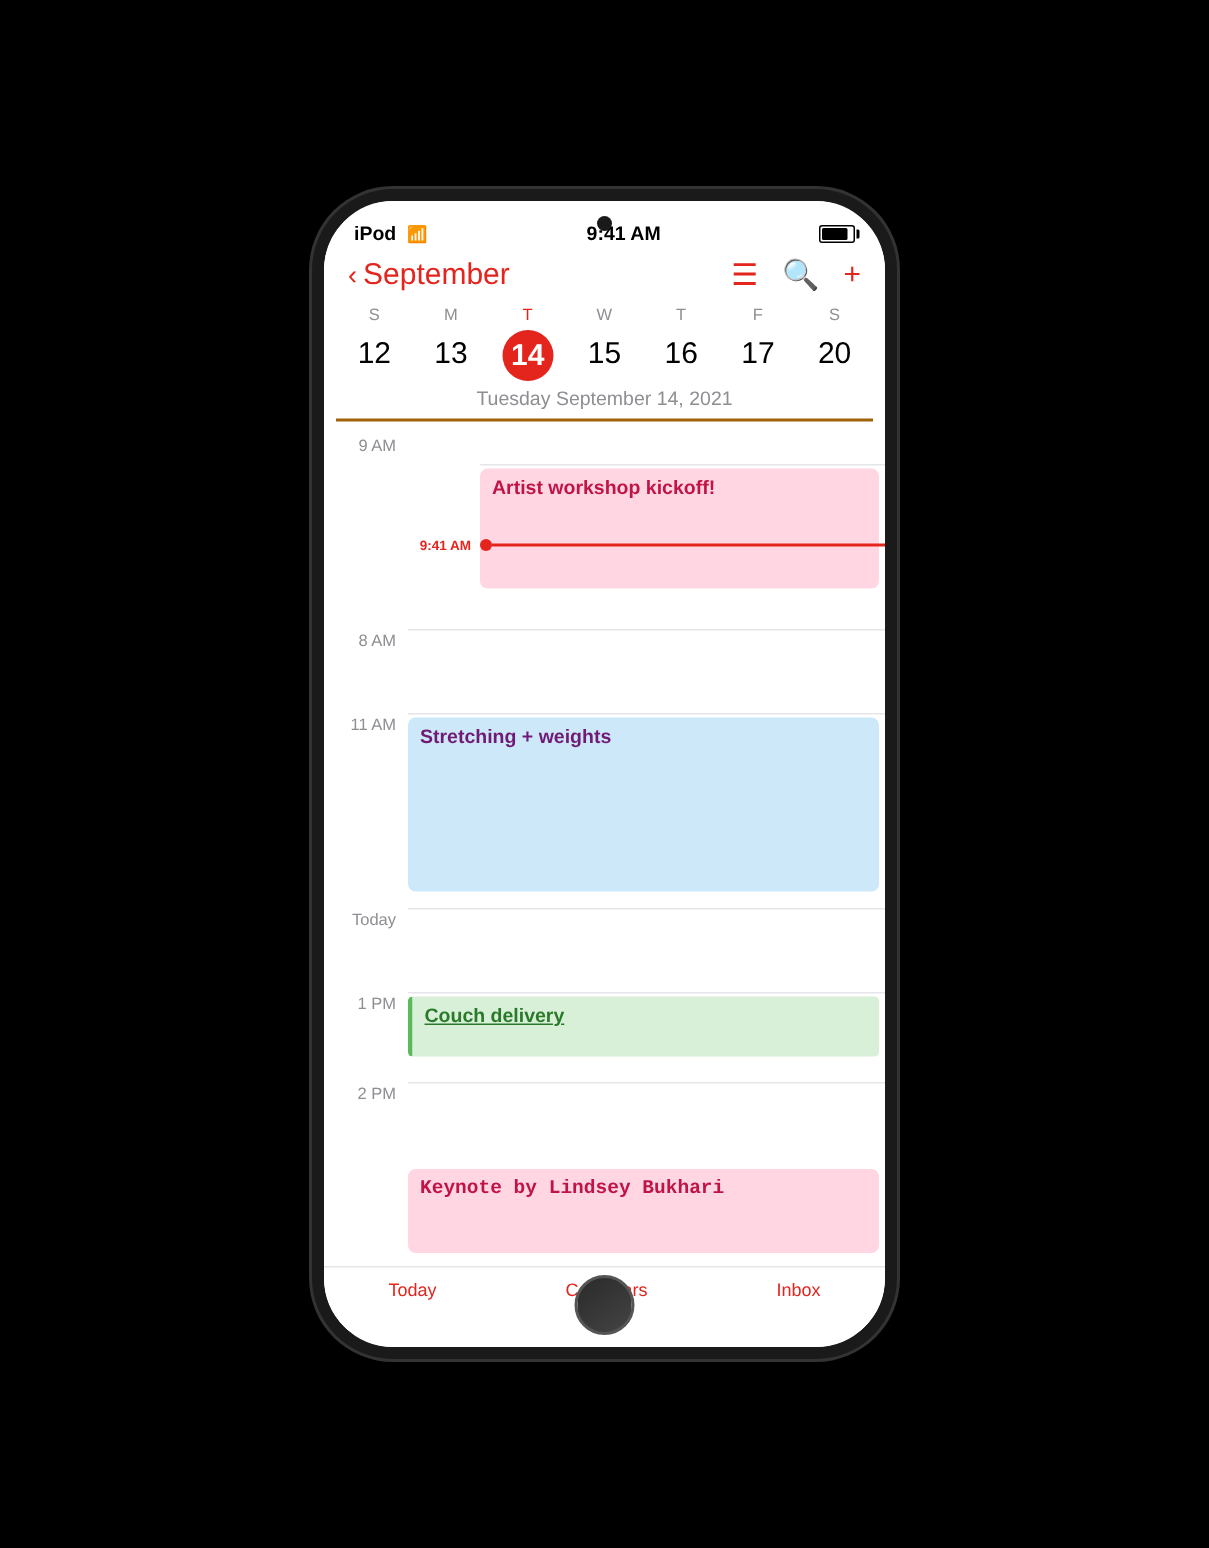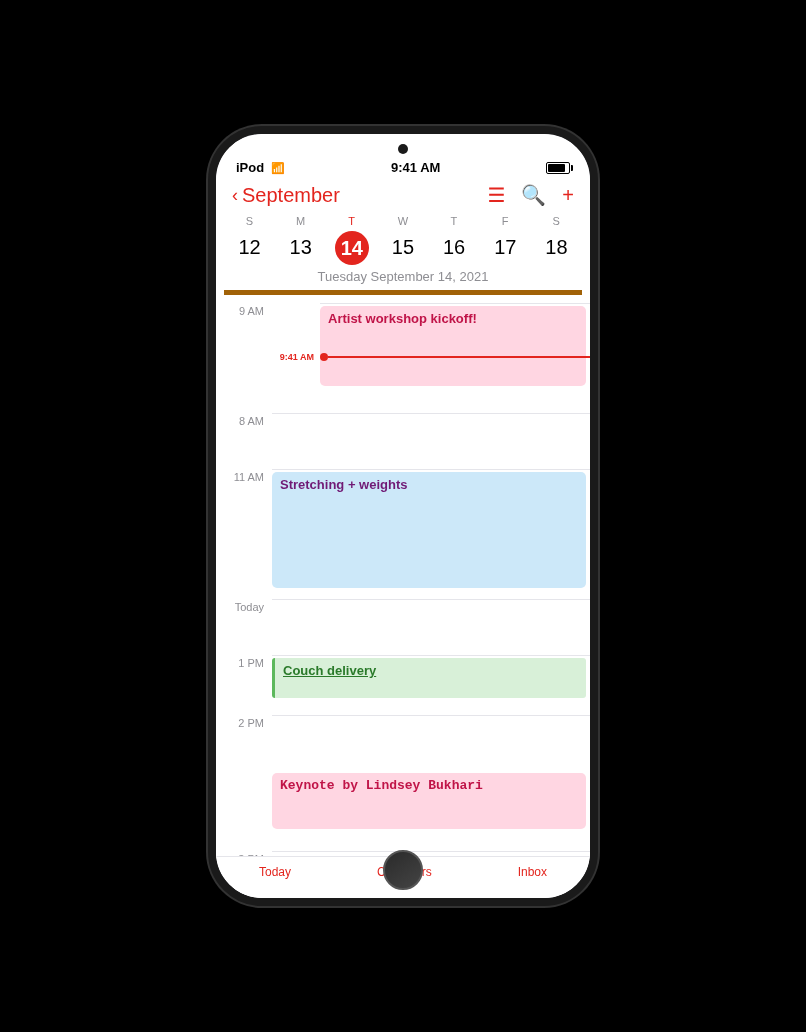--- a/index.html
+++ b/index.html
@@ -44,21 +44,21 @@
       background: #1a1a1a;
       border-radius: 50%;
       z-index: 100;
     }
 
     
     .status-bar {
       display: flex;
       justify-content: space-between;
       align-items: center;
-      padding: 26px 20px 4px;
+      padding: 14px 20px 4px;
       font-size: 12px;
       font-weight: 600;
     }
 
     .status-left { color: #000; font-size: 13px; font-weight: 600; }
     .status-left .wifi {
       display: inline-block;
       margin-left: 4px;
       font-size: 11px;
     }
@@ -194,21 +194,21 @@
       justify-content: center;
       margin: 0 auto;
       font-weight: 700;
     }
 
     .selected-date-label {
       text-align: center;
       font-size: 13px;
       color: #8e8e93;
       padding: 4px 0 6px;
-      border-bottom: 5px solid #a16207;
+      border-bottom: 2px solid #a16207;
     }
 
     
     .timeline {
       flex: 1;
       overflow-y: auto;
       background: #fff;
       position: relative;
     }
 
@@ -339,30 +339,30 @@
           <span class="day-label">F</span>
           <span class="day-label">S</span>
         </div>
         <div class="day-numbers">
           <span class="day-num">12</span>
           <span class="day-num">13</span>
           <span class="day-num today">14</span>
           <span class="day-num">15</span>
           <span class="day-num">16</span>
           <span class="day-num">17</span>
-          <span class="day-num">18</span>
+          <span class="day-num">20</span>
         </div>
         <div class="selected-date-label">Tuesday   September 14, 2021</div>
       </div>
 
       <div class="timeline">
 
         <div class="time-block" style="min-height:110px;gap:48px;">
           <div class="time-col">9 AM</div>
-          <div class="event-col" style="position:relative; min-height:110px;">
+          <div class="event-col" style="position:relative; min-height:110px;margin-top:20px;">
             <div class="inner-event ev-pink" style="margin-top:2px; min-height:80px;">
               <span>Artist workshop kickoff!</span>
             </div>
 
             <div style="position:absolute; top:48px; left:0; right:0; display:flex; align-items:center;">
               <div style="width:56px; font-size:9px; color:#e3251e; font-weight:600; text-align:right; padding-right:6px; white-space:nowrap; margin-left:-56px;">9:41 AM</div>
               <div style="width:8px; height:8px; background:#e3251e; border-radius:50%; flex-shrink:0;"></div>
               <div style="flex:1; height:1.5px; background:#e3251e;"></div>
             </div>
           </div>

